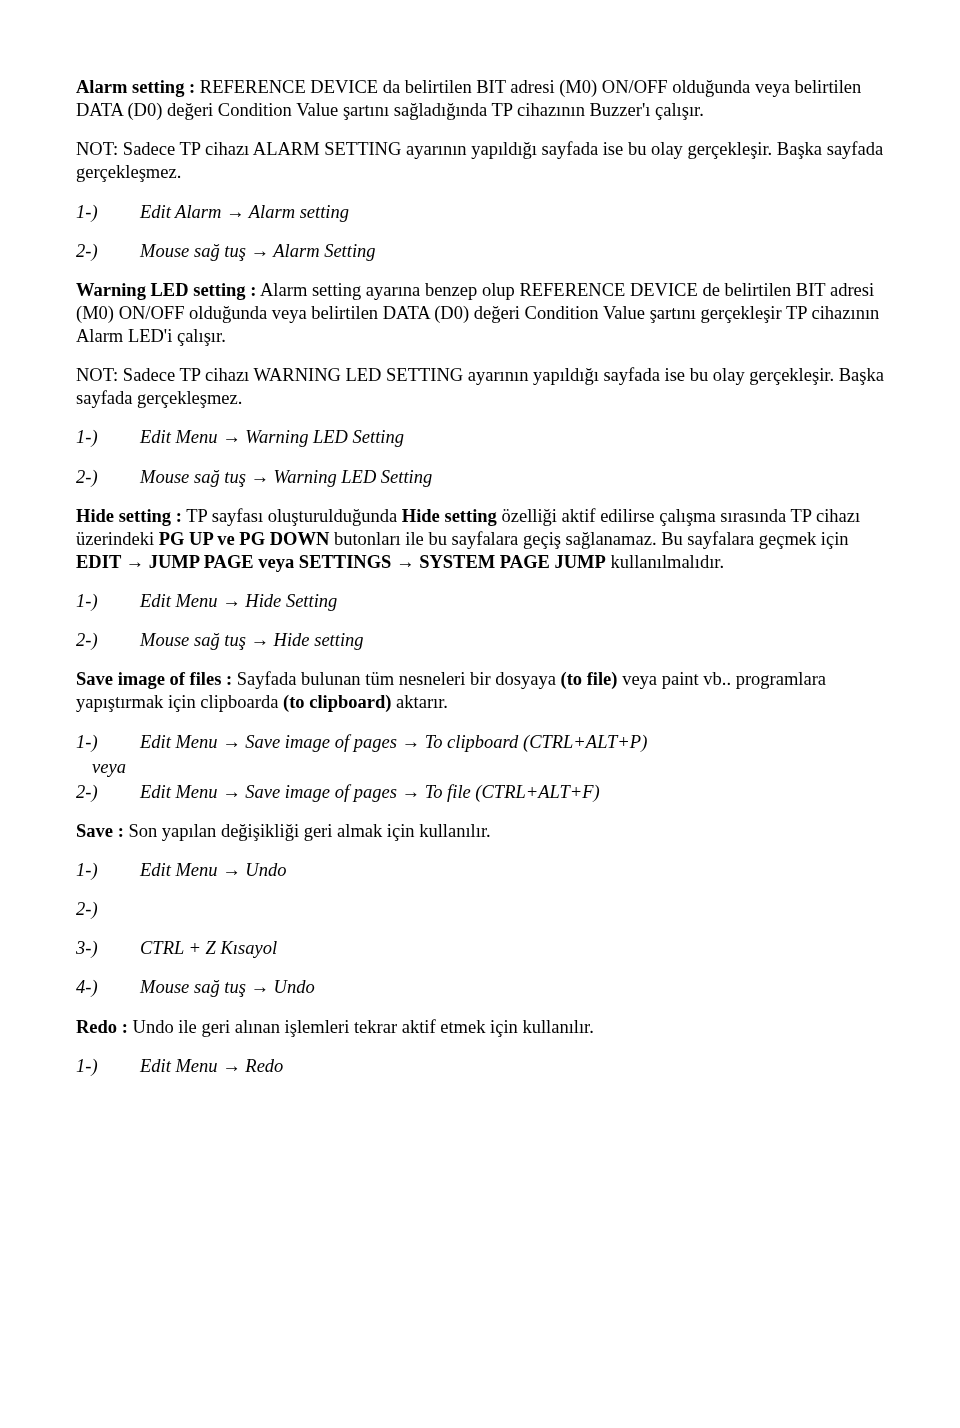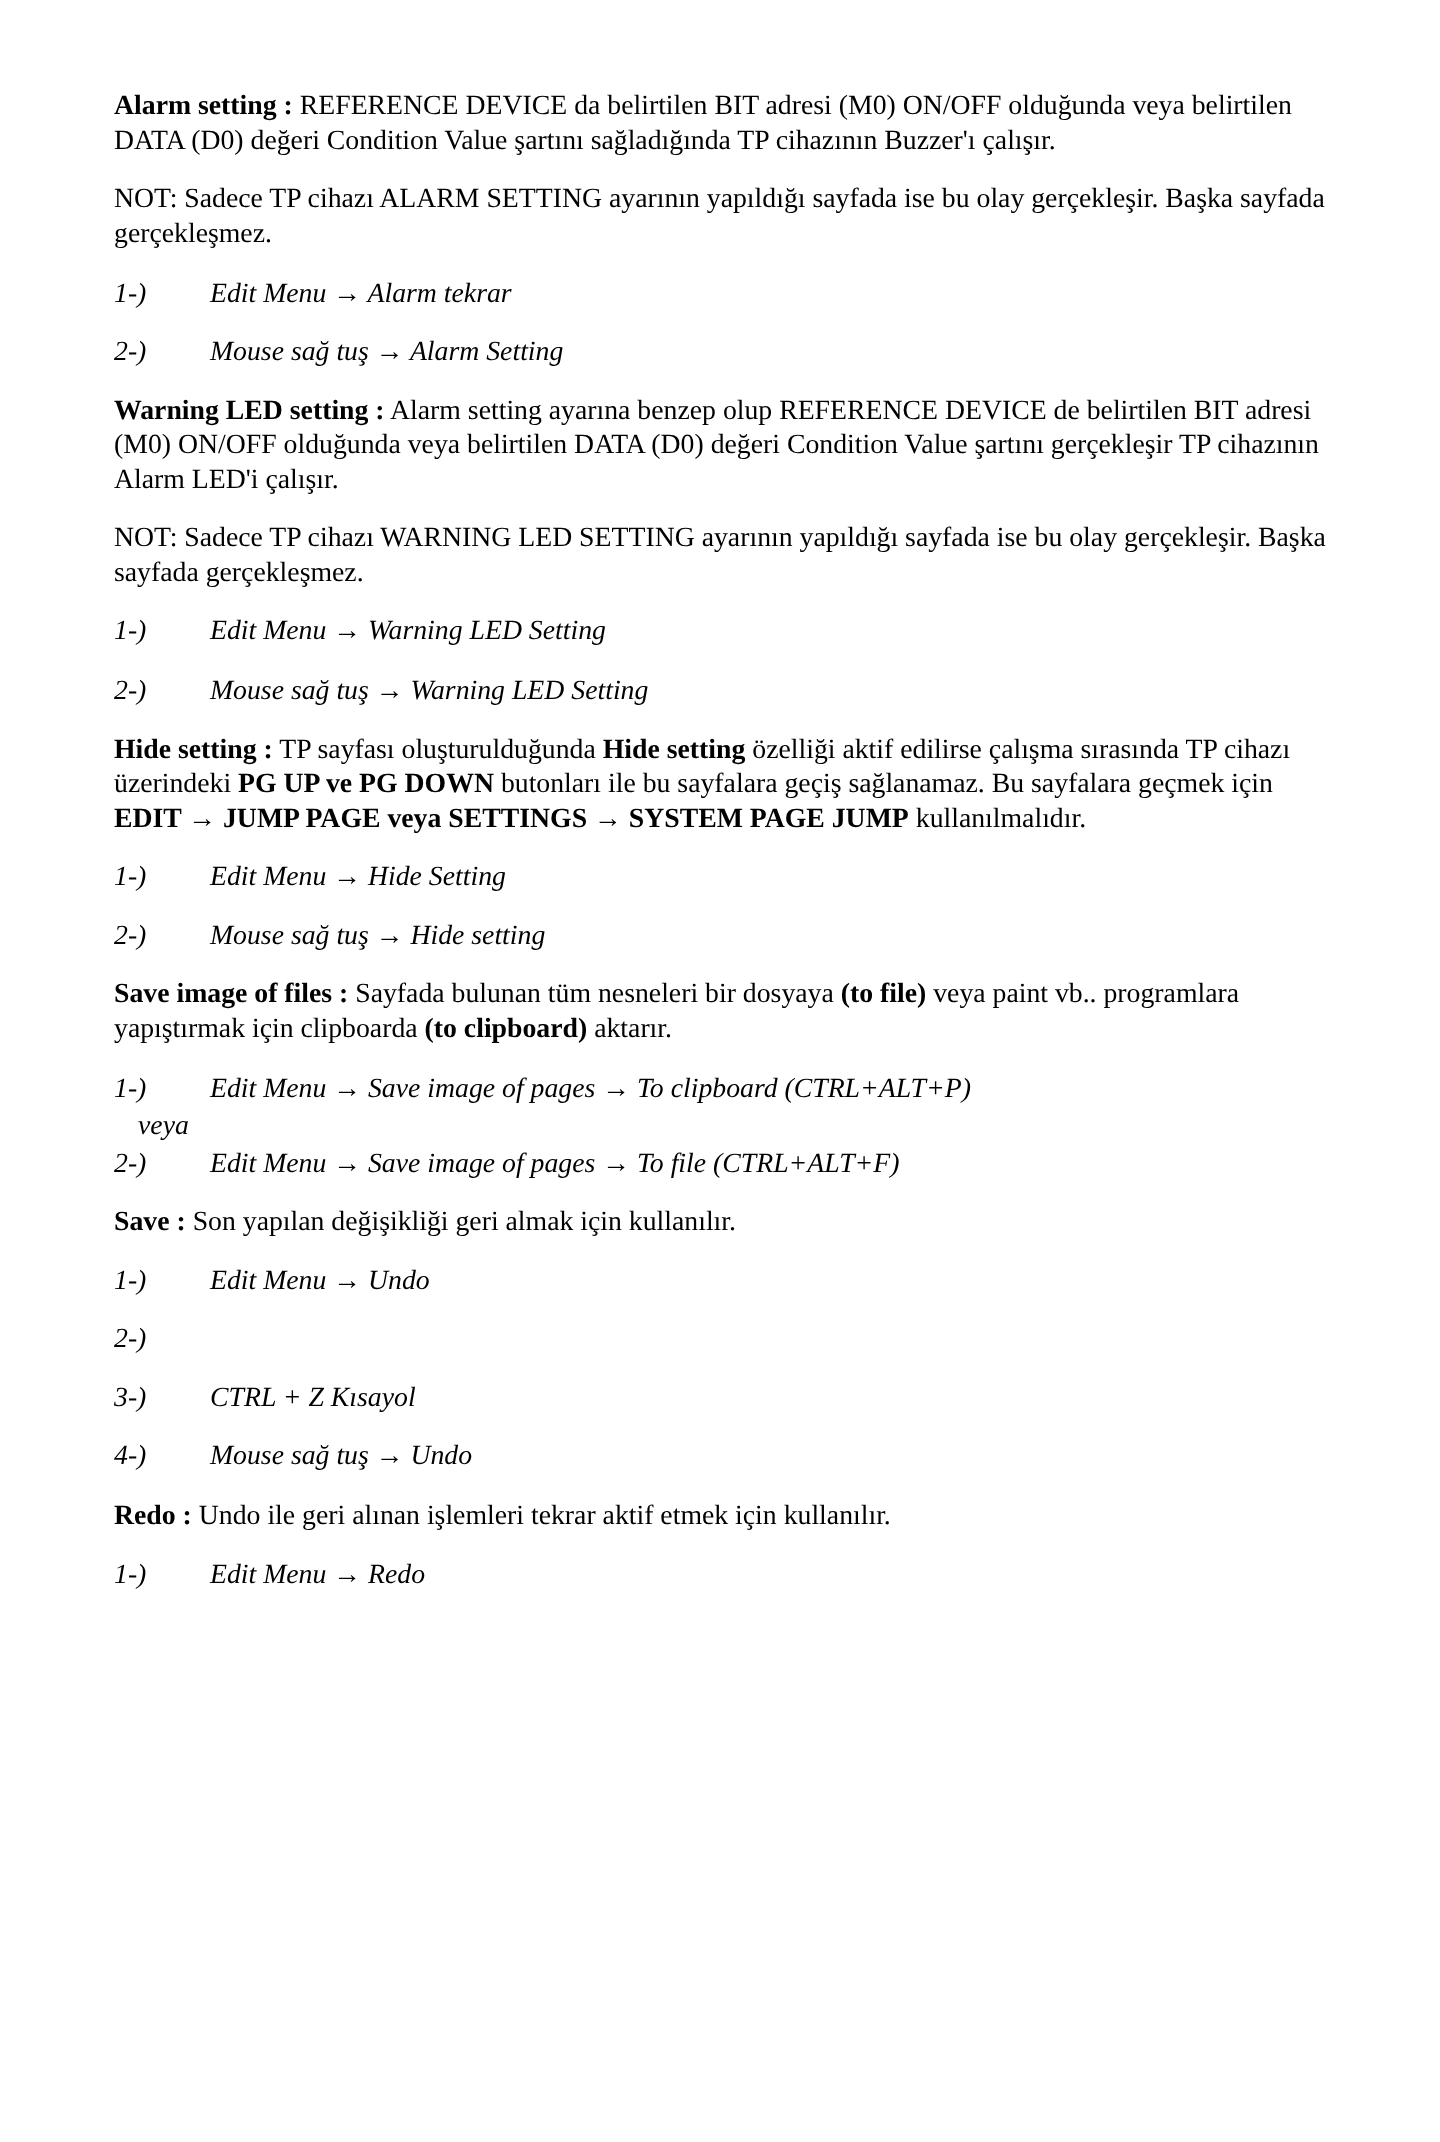--- a/index.html
+++ b/index.html
@@ -7,21 +7,21 @@
     font-size: 18.5px;
     line-height: 1.25;
     color: #000;
     background: #fff;
     margin: 0;
     padding: 60px 76px 60px 76px;
     width: 960px;
     box-sizing: border-box;
   }
   p {
-    margin: 0 0 16px 0;
+    margin: 16px 0 16px 0;
   }
   .italic {
     font-style: italic;
     margin-left: 16px;
   }
   .bold {
     font-weight: bold;
   }
   .indent-row {
     display: flex;
@@ -41,21 +41,21 @@
 </head>
 <body>
 
 <p>
   <span class="bold">Alarm setting :</span><span> REFERENCE DEVICE da belirtilen BIT adresi (M0) ON/OFF olduğunda veya belirtilen DATA (D0) değeri Condition Value şartını sağladığında TP cihazının Buzzer'ı çalışır.</span>
 </p>
 <p>NOT: Sadece TP cihazı ALARM SETTING ayarının yapıldığı sayfada ise bu olay gerçekleşir. Başka sayfada gerçekleşmez.</p>
 
 <div class="indent-row">
   <span class="num">1-)</span>
-  <span class="txt">Edit Menu → Alarm tekrar</span>
+  <span class="txt">Edit Alarm → Alarm setting</span>
 </div>
 <div class="indent-row">
   <span class="num">2-)</span>
   <span class="txt">Mouse sağ tuş → Alarm Setting</span>
 </div>
 
 <p>
   <span class="bold">Warning LED setting :</span><span> Alarm setting ayarına benzep olup REFERENCE DEVICE de belirtilen BIT adresi (M0) ON/OFF olduğunda veya belirtilen DATA (D0) değeri Condition Value şartını gerçekleşir TP cihazının Alarm LED'i çalışır.</span>
 </p>
 <p>NOT: Sadece TP cihazı WARNING LED SETTING ayarının yapıldığı sayfada ise bu olay gerçekleşir. Başka sayfada gerçekleşmez.</p>

